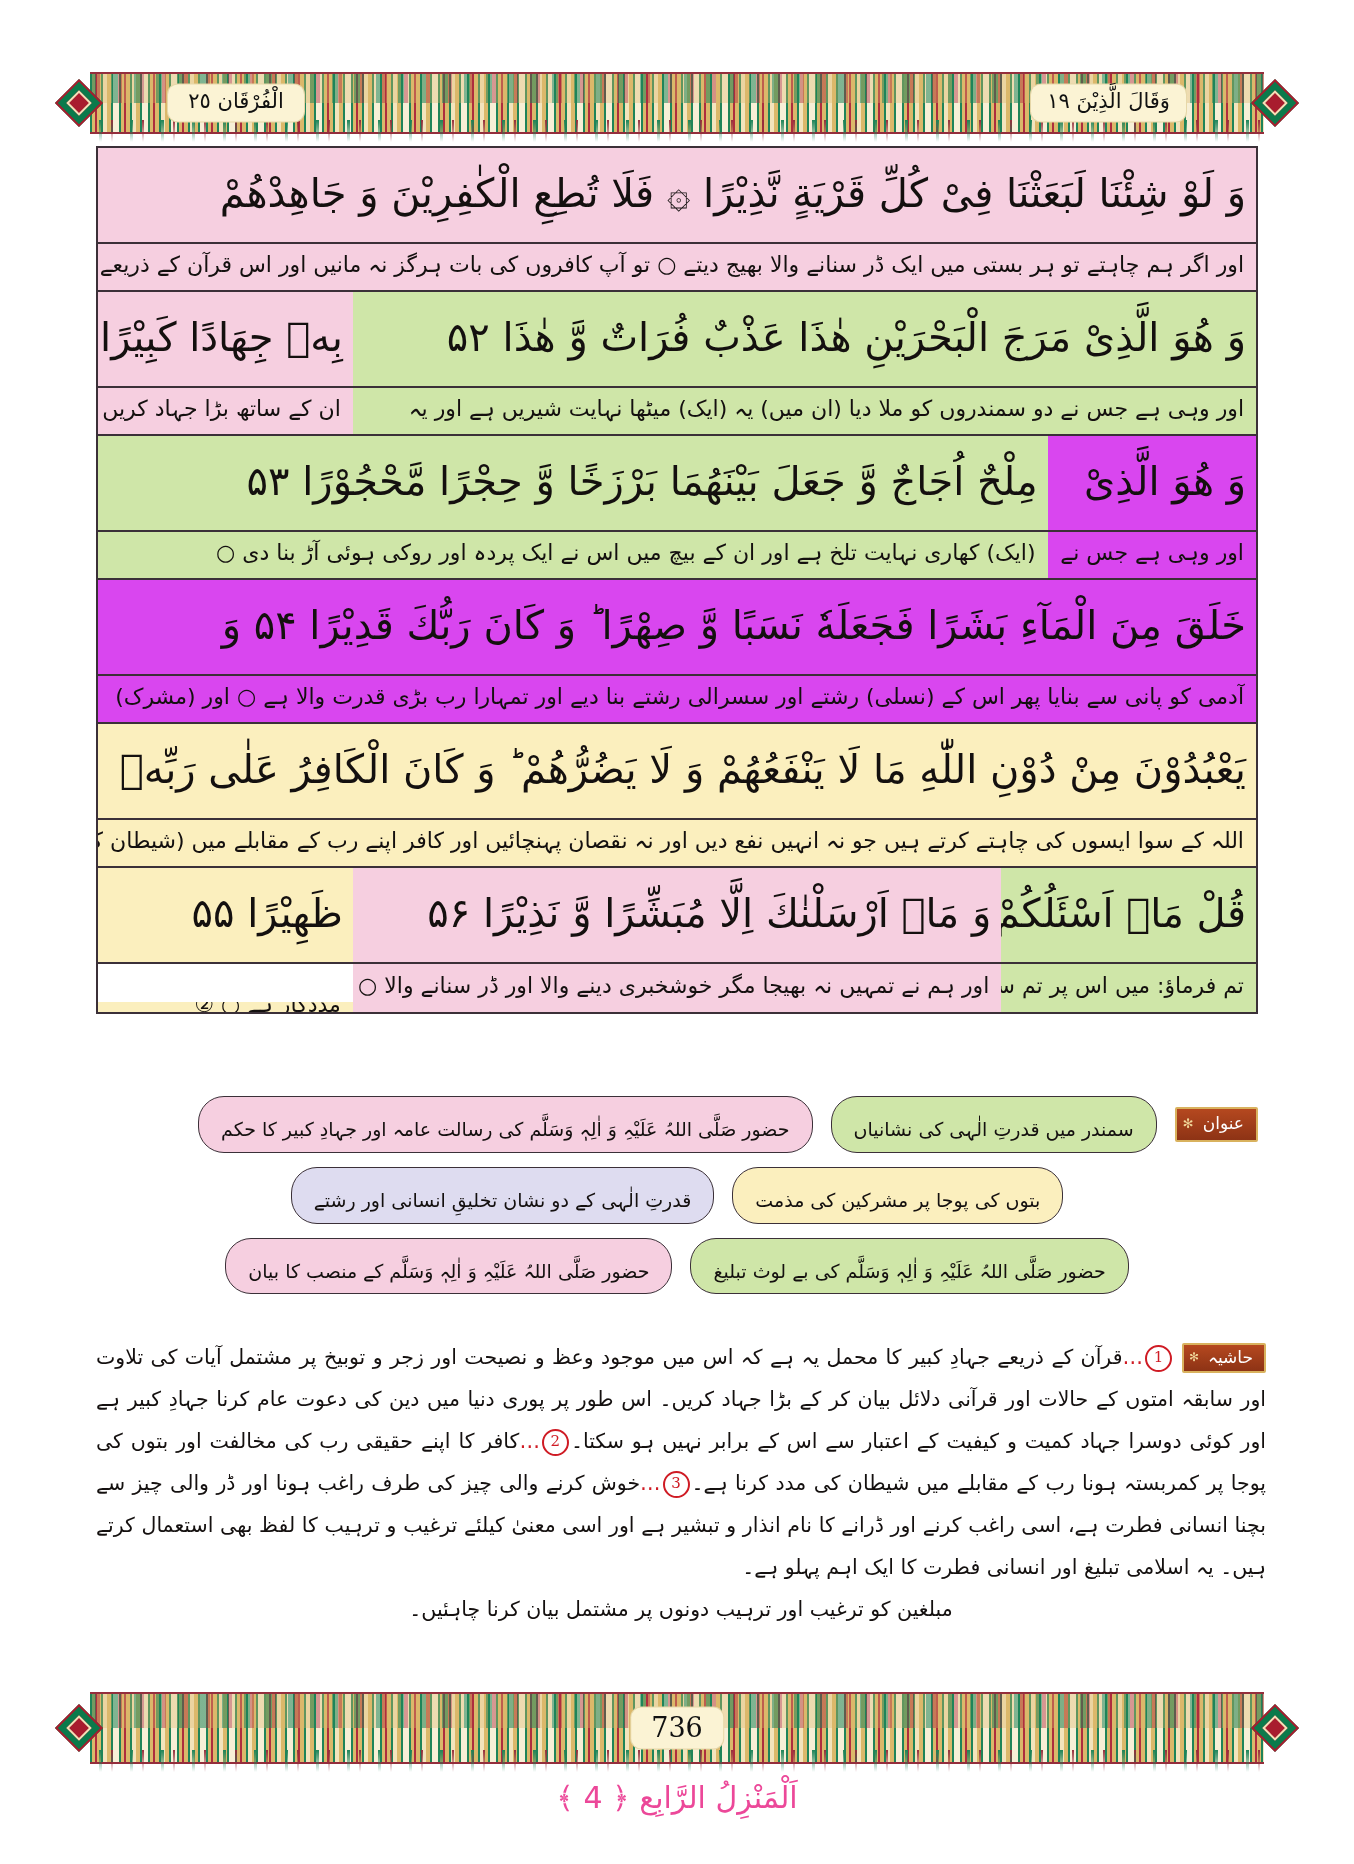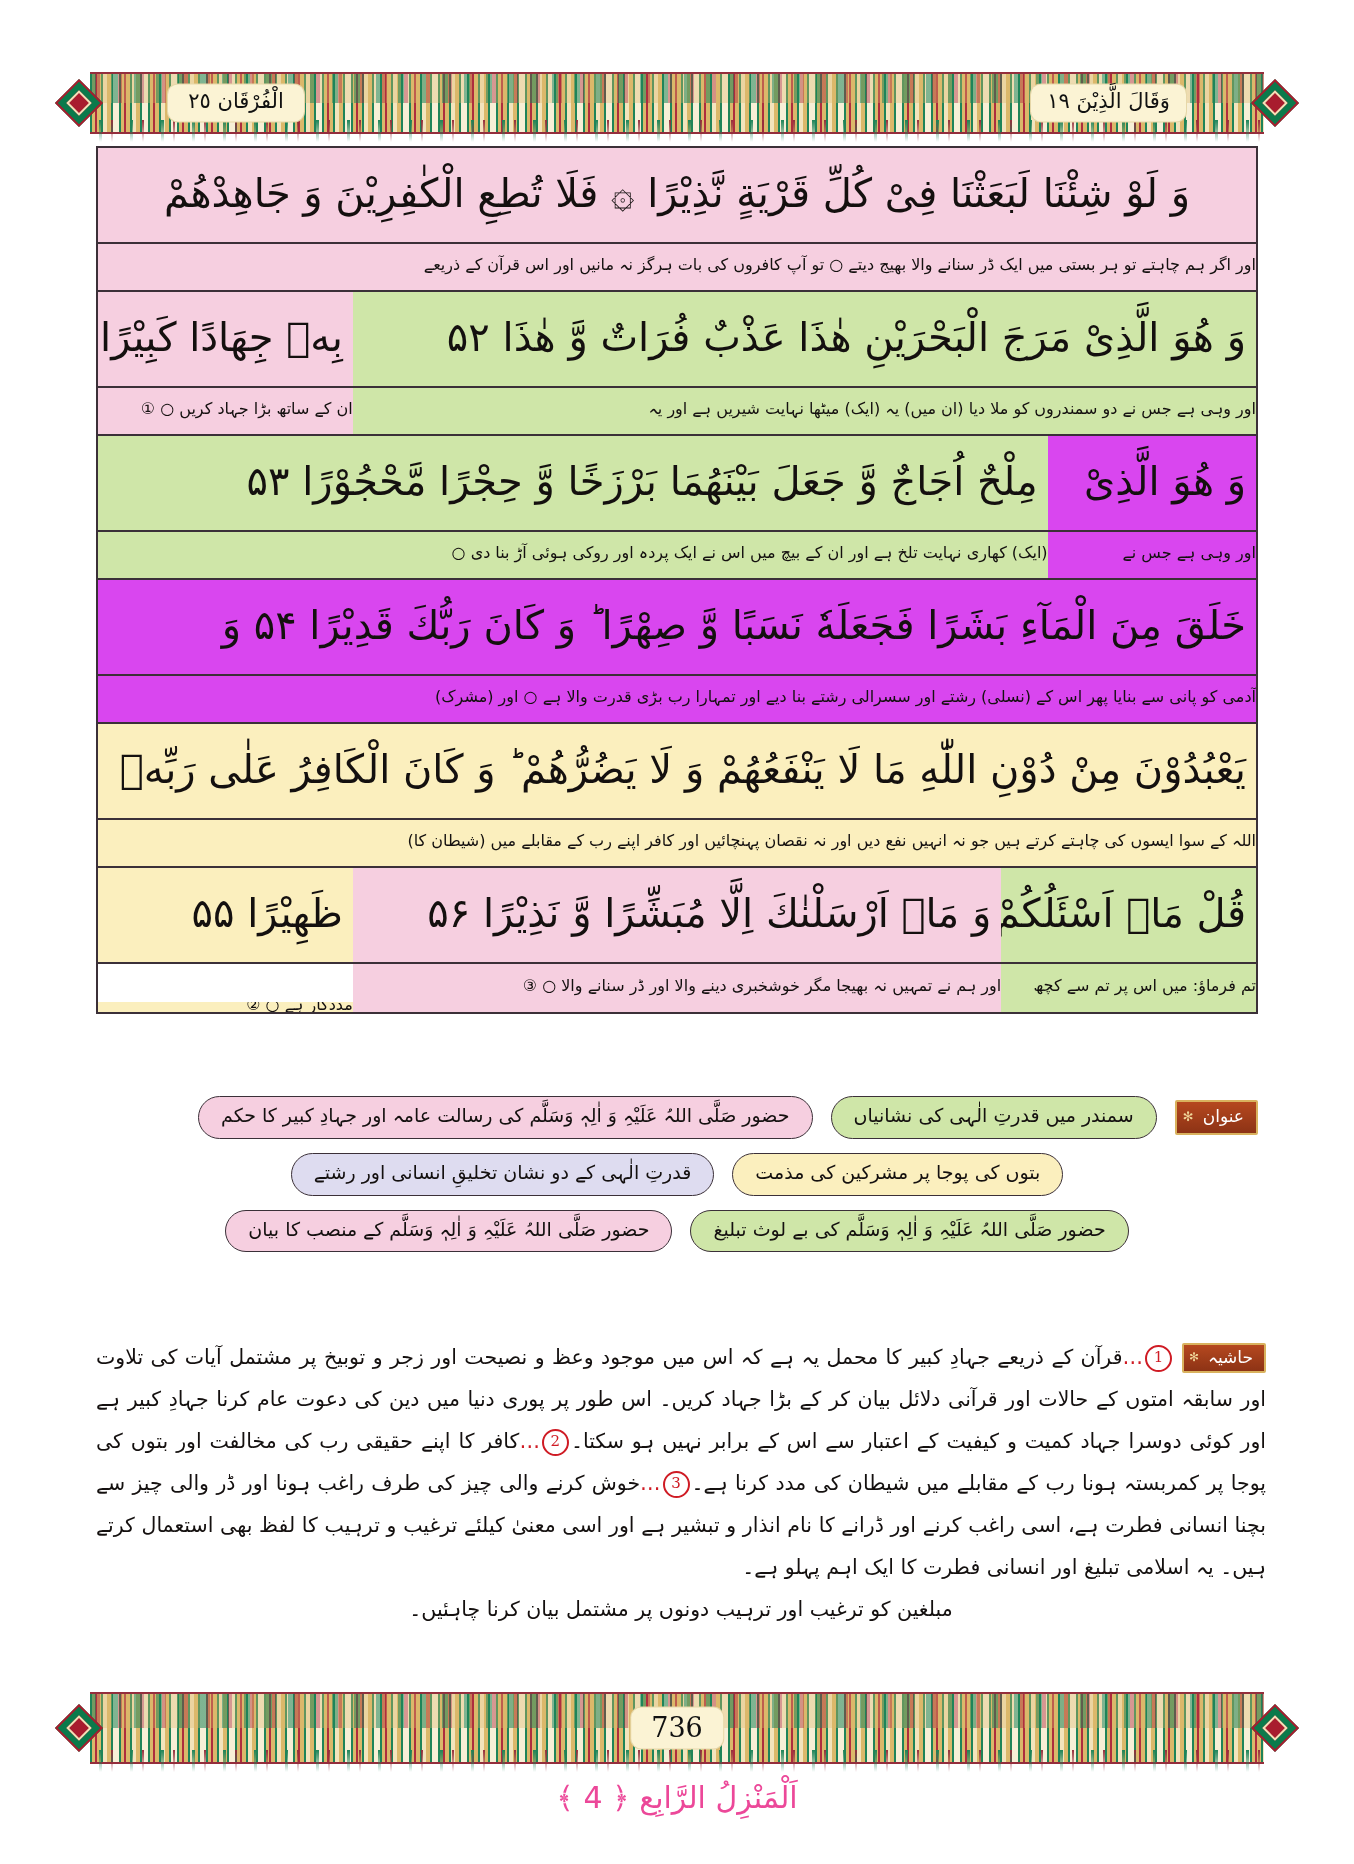--- a/index.html
+++ b/index.html
@@ -172,24 +172,24 @@
     white-space: nowrap;
     letter-spacing: -.5px;
     justify-content: center;
     width: 100%;
   }
   .row-ar { height: 96px; }
 
   .cell-ur {
     direction: rtl;
     font-family: "DejaVu Sans", "Liberation Sans", sans-serif;
-    font-size: 16px;
+    font-size: 22px;
     line-height: 1.3;
     color: #14100f;
-    padding: 3px 0 6px;
+    padding: 3px 12px 6px;
     white-space: nowrap;
     justify-content: center;
     width: 100%;
   }
   .row-ur { height: 48px; }
 
   
   .bg-pink   { background: #f6cfe0; }
   .bg-green  { background: #cfe6a8; }
   .bg-lav    { background: #d946ef; }
@@ -233,21 +233,21 @@
     left: 6px;
     top: 50%;
     transform: translateY(-50%);
     color: #f0d79a;
     font-size: 13px;
   }
 
   .bubble {
     border: 1.6px solid #3b3038;
     border-radius: 26px;
-    padding: 7px 22px 10px;
+    padding: 21px 22px 10px;
     font-family: "DejaVu Sans", "Liberation Sans", sans-serif;
     font-size: 19px;
     line-height: 1.25;
     color: #14100f;
     white-space: nowrap;
     direction: rtl;
   }
   .bubble-pink  { background: #f6cfe0; }
   .bubble-green { background: #cfe6a8; }
   .bubble-cream { background: #fbefbe; }
@@ -333,21 +333,21 @@
       <div class="cartouche-text">الْفُرْقَان ٢٥</div>
     </div>
 
     <div class="cartouche right">
       <div class="cartouche-text">وَقَالَ الَّذِيْنَ ١٩</div>
     </div>
   </div>
 
   <div class="verse-table" id="verse-table">
       <div class="verse-row row-ar">
-        <div class="cell bg-pink" style="width: 100%; text-align: center;">
+        <div class="cell bg-pink" style="width: 100%;">
           <div class="cell-ar">وَ لَوْ شِئْنَا لَبَعَثْنَا فِىْ كُلِّ قَرْيَةٍ نَّذِيْرًا ۞ فَلَا تُطِعِ الْكٰفِرِيْنَ وَ جَاهِدْهُمْ</div>
         </div>
       </div>
       <div class="verse-row row-ur">
         <div class="cell bg-pink" style="width: 100%;">
           <div class="cell-ur">اور اگر ہم چاہتے تو ہر بستی میں ایک ڈر سنانے والا بھیج دیتے ○ تو آپ کافروں کی بات ہرگز نہ مانیں اور اس قرآن کے ذریعے</div>
         </div>
       </div>
       <div class="verse-row row-ar">
         <div class="cell bg-green" style="width: 78%;">

